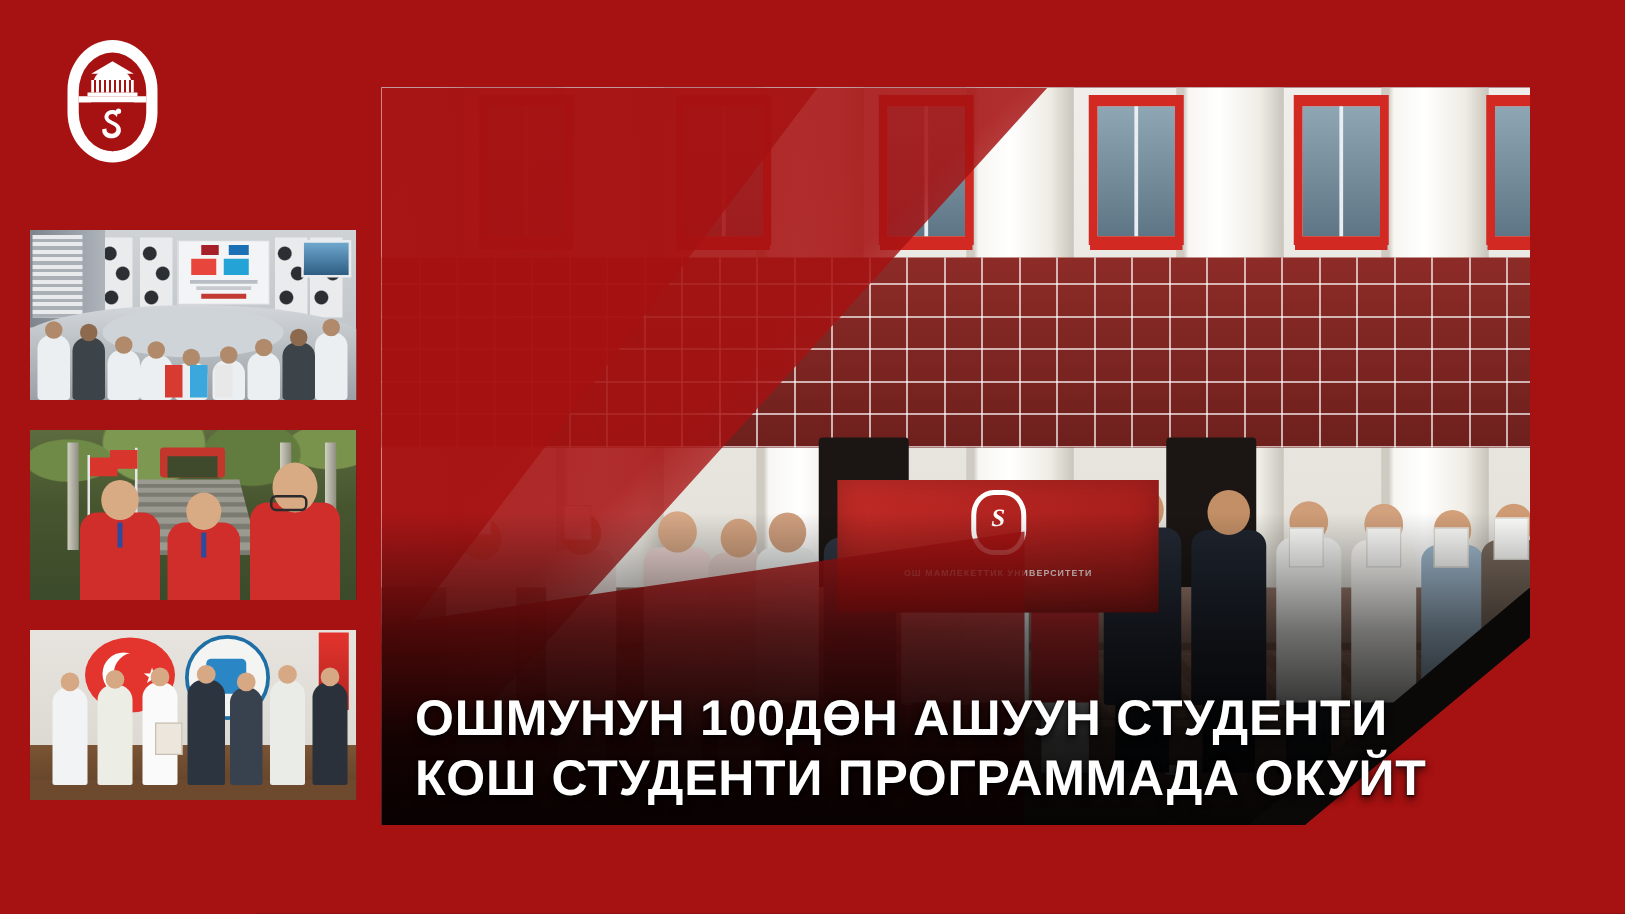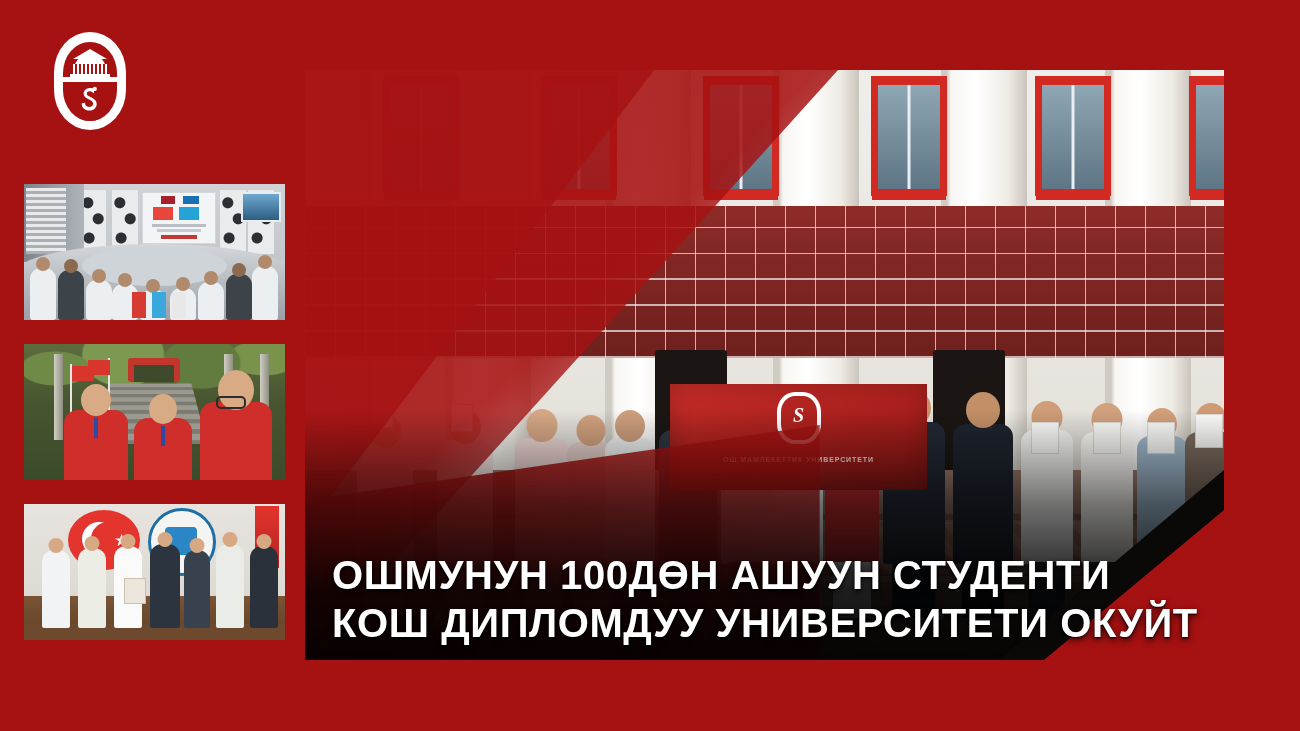--- a/index.html
+++ b/index.html
@@ -486,16 +486,16 @@
     <div id="h-diag2"></div>
     <div id="h-diag"></div>
     <div id="h-redfill"></div>
     <div id="h-dark"></div>
     <div id="h-corner-dark"></div>
     <div id="h-corner"></div>
   </div>
 
   <div id="headline">
     <span class="l1">ОШМУНУН 100ДӨН АШУУН СТУДЕНТИ</span>
-    <span class="l2">КОШ ДИПЛОМДУУ УНИВЕРСИТЕТИ ОКУЙТ</span>
+    <span class="l2">КОШ СТУДЕНТИ ПРОГРАММАДА ОКУЙТ</span>
   </div>
 
 </div>
 
 </body></html>

